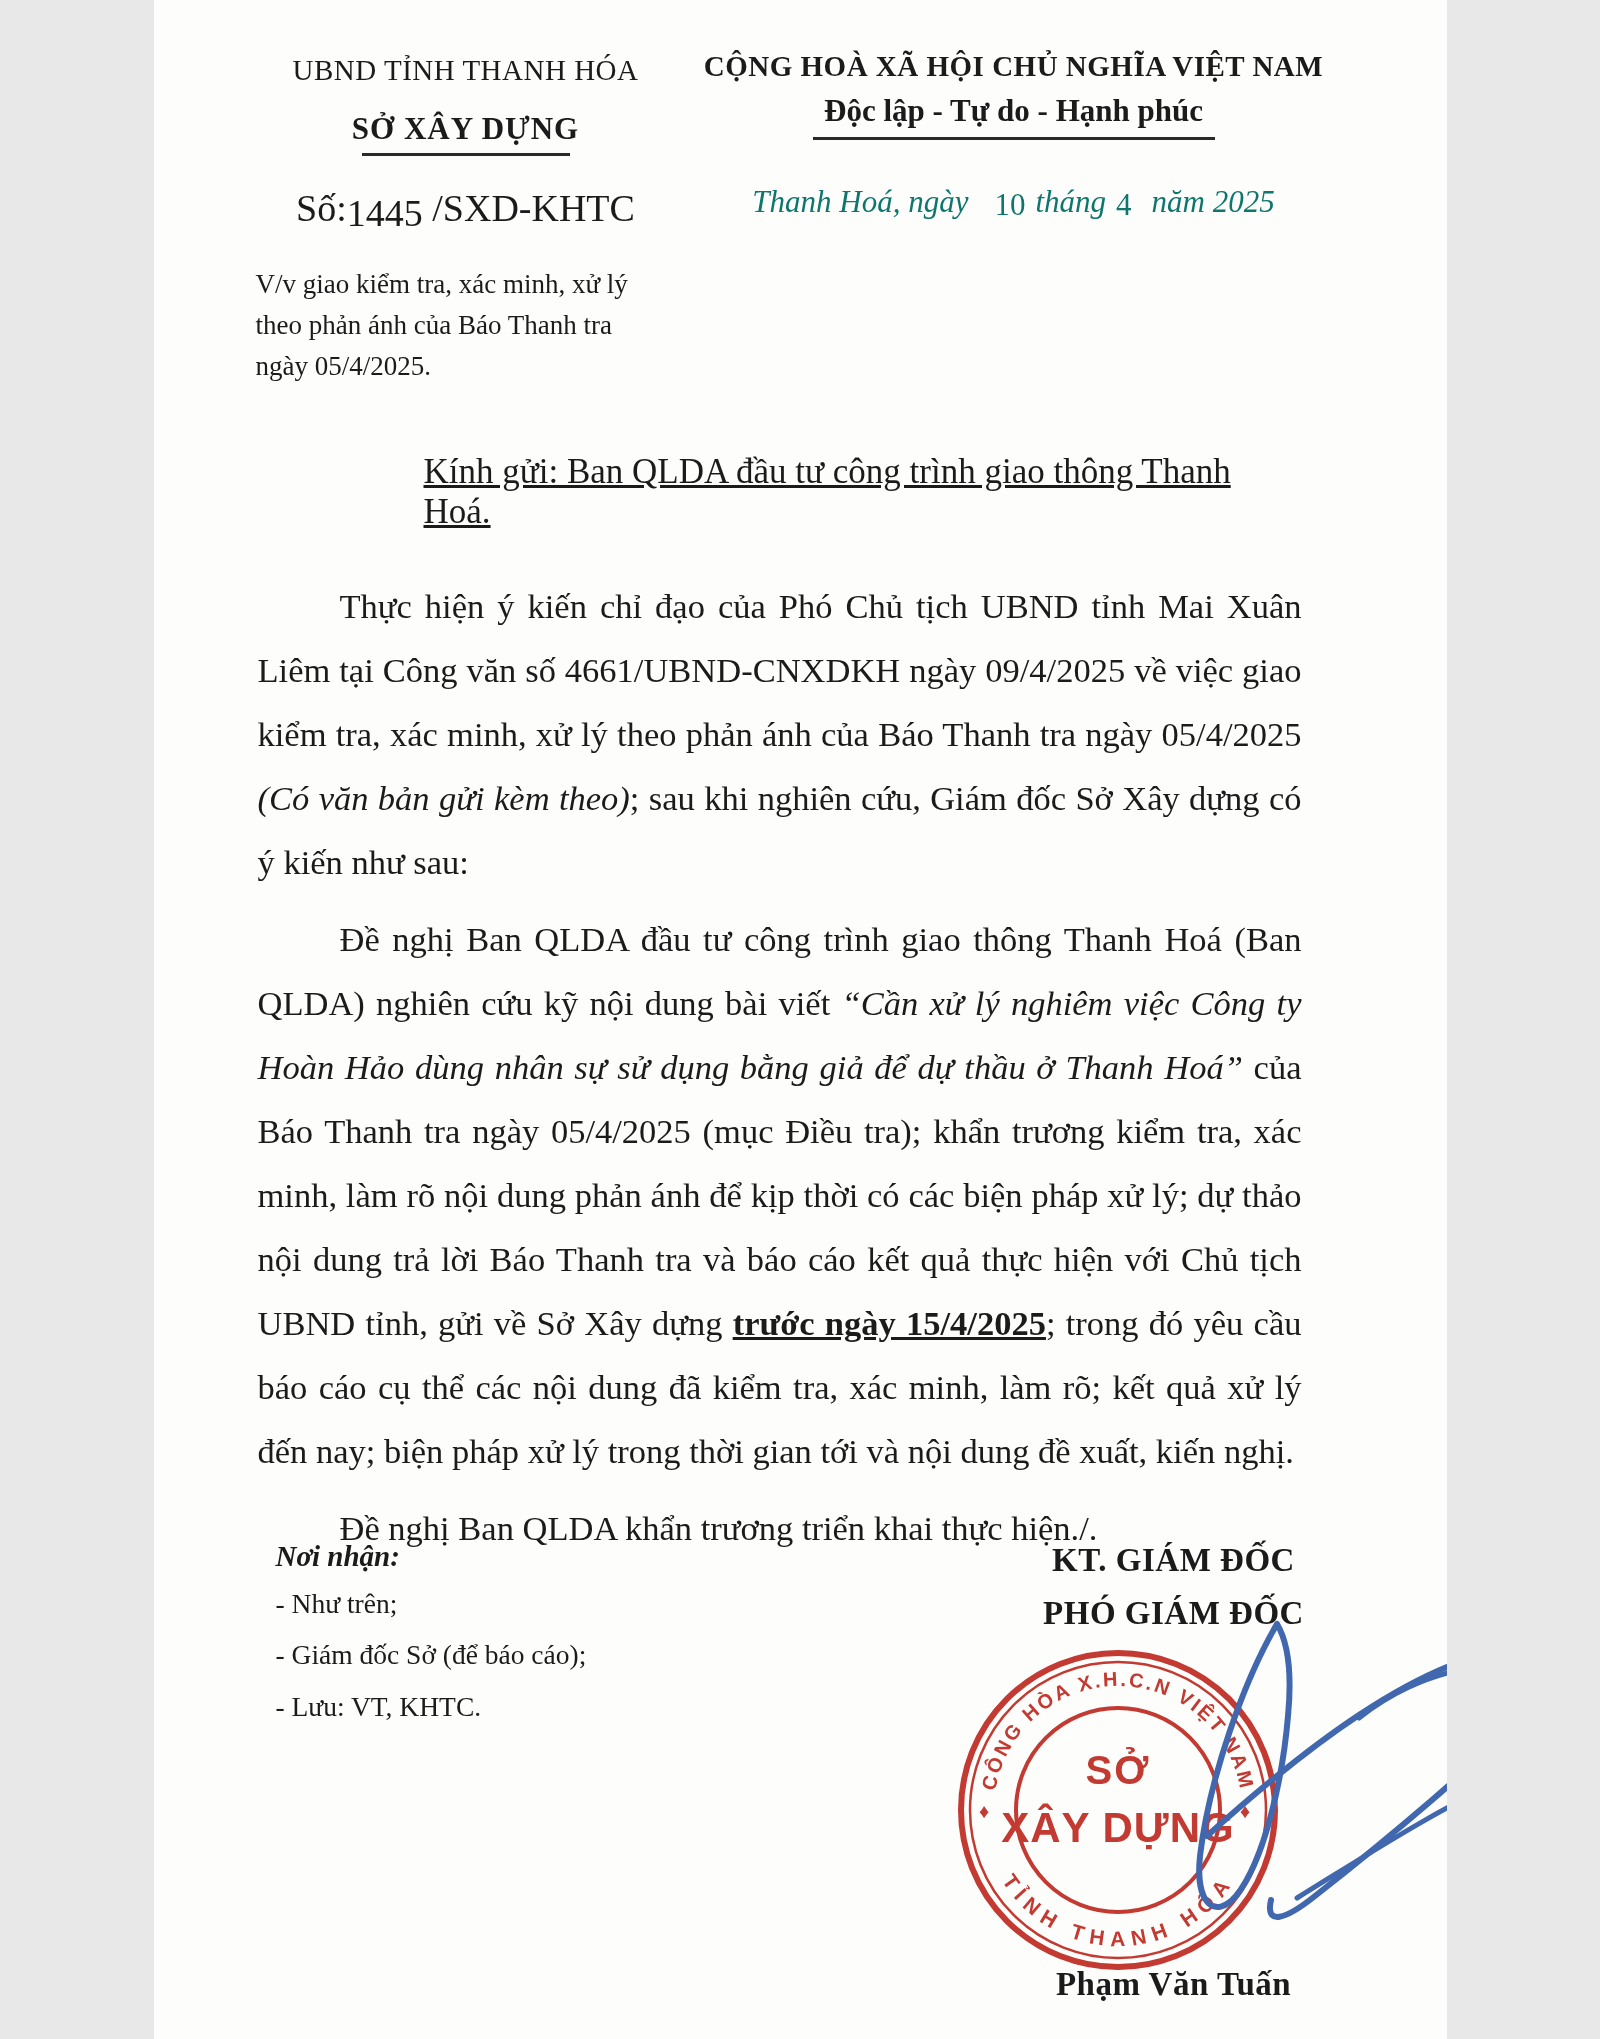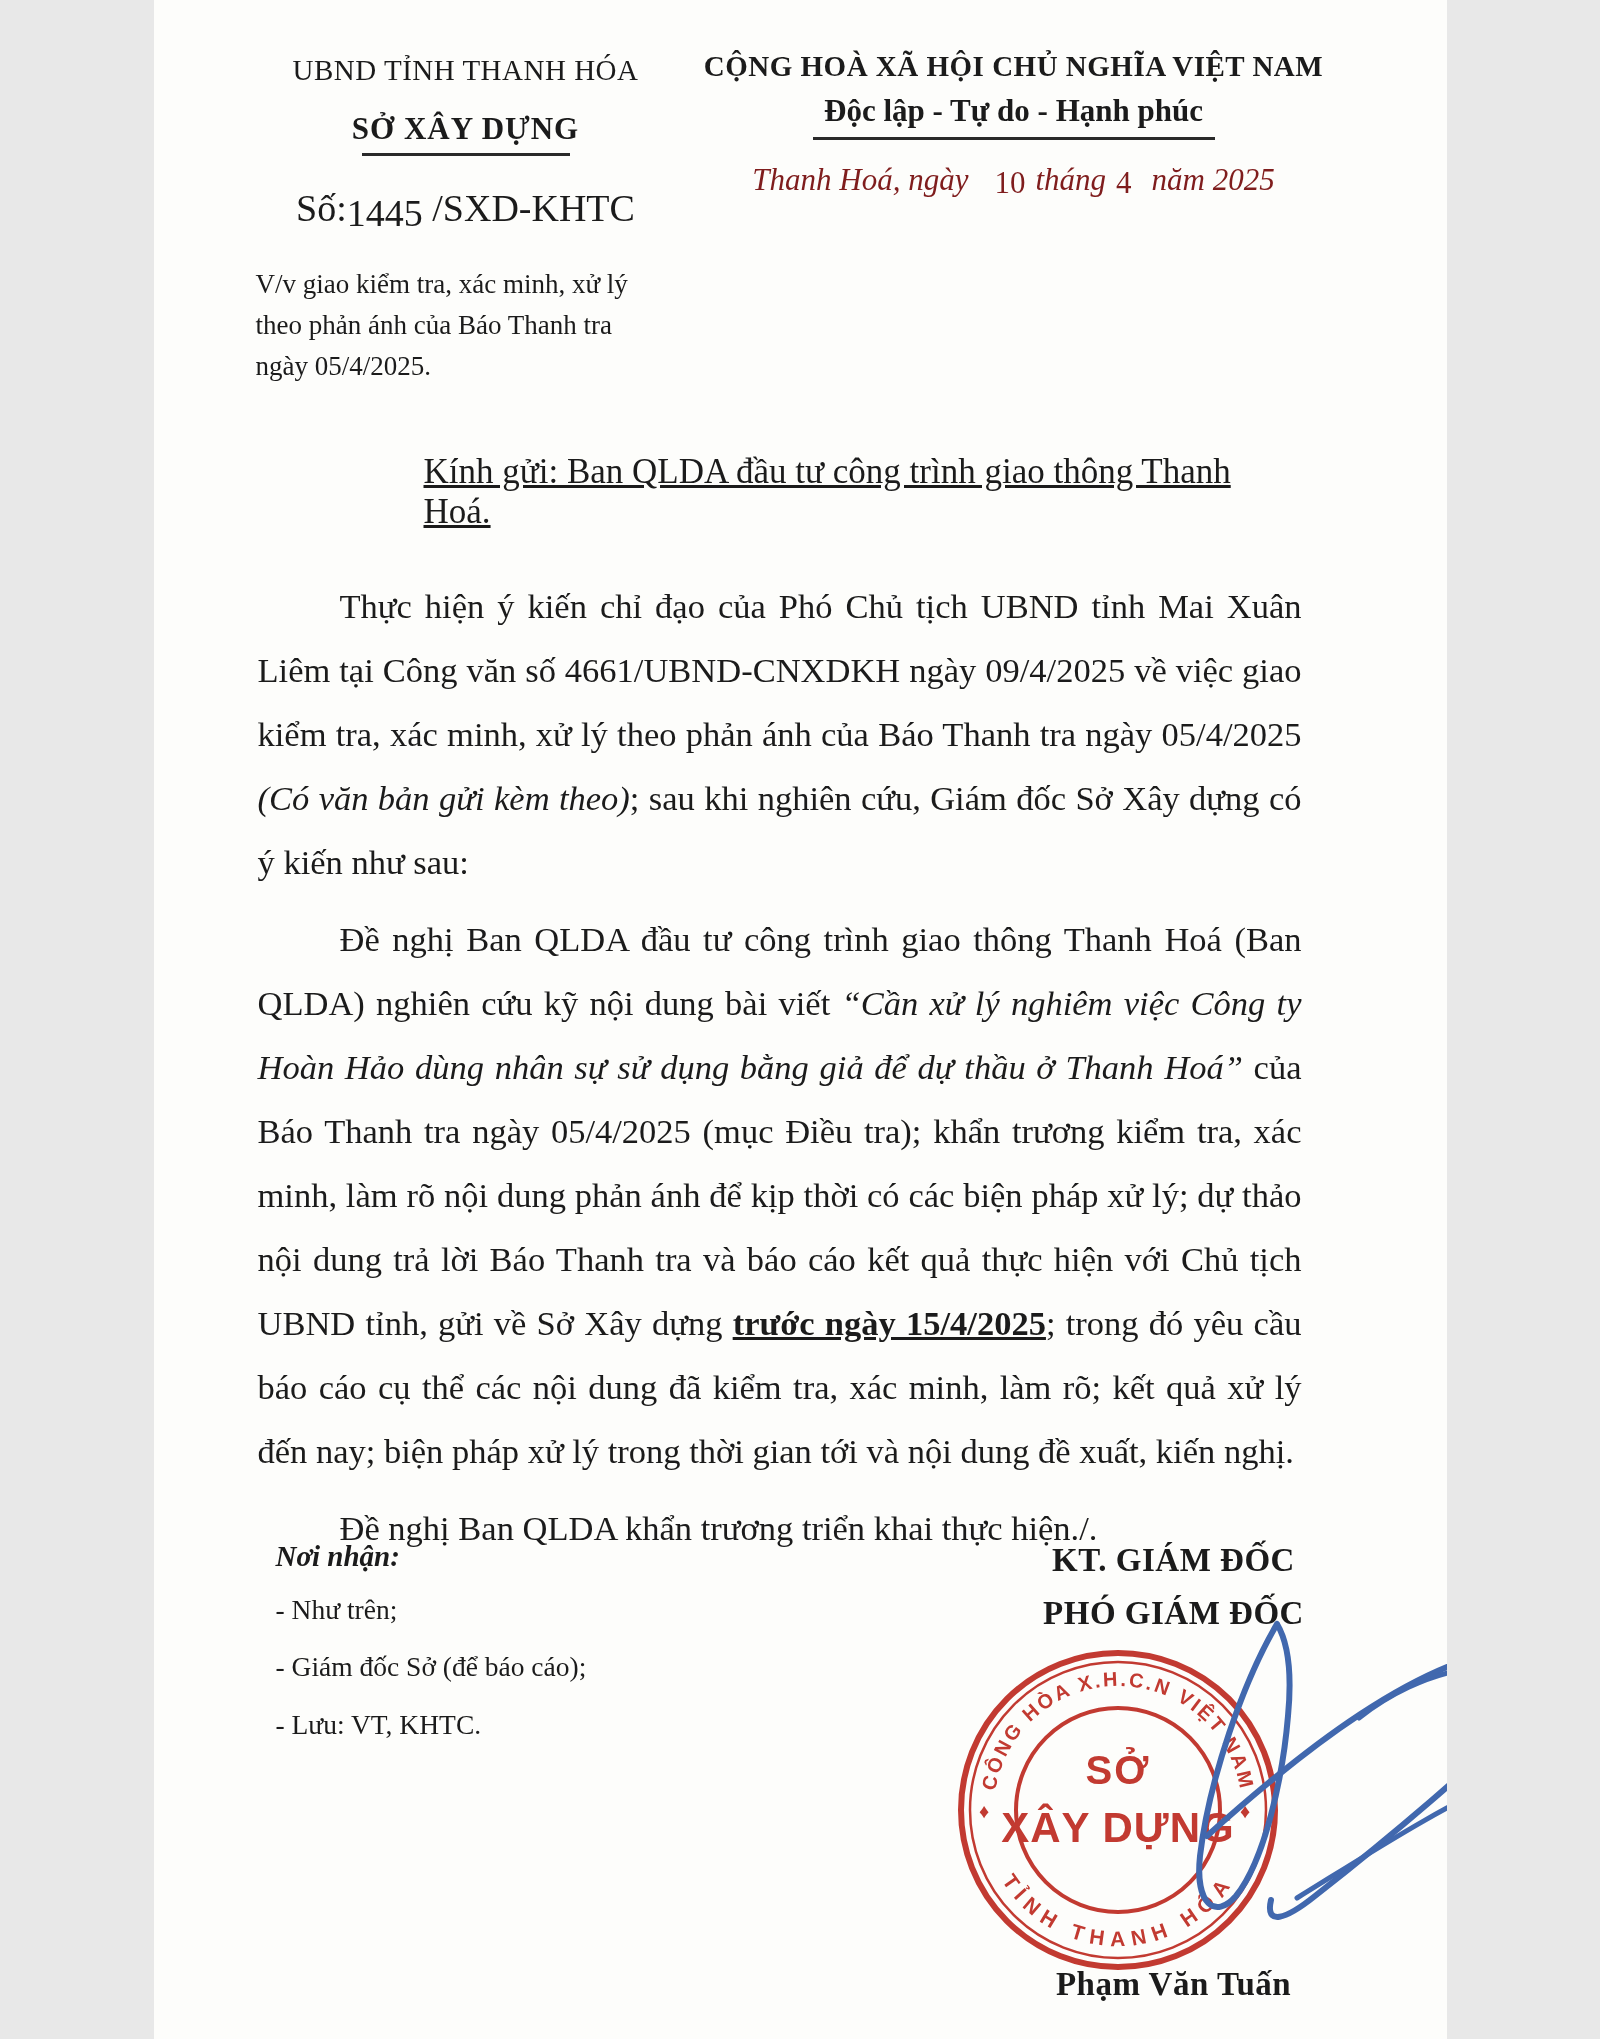--- a/index.html
+++ b/index.html
@@ -31,21 +31,21 @@
     padding-left: 10px; width: 420px;
   }
 
   .col-right {
     position: absolute; left: 528px; top: 50px; width: 664px;
     text-align: center;
   }
   .motto   { font-size: 29px; font-weight: bold; letter-spacing: 0.5px; }
   .slogan  { font-size: 31px; font-weight: bold; margin-top: 10px; }
   .slogan-rule { width: 402px; height: 0; border-bottom: 3px solid #2a2a2a; margin: 8px auto 0 auto; }
-  .dateline { font-size: 31px; font-style: italic; margin-top: 22px; color: #7f1d1d; }
+  .dateline { font-size: 31px; font-style: italic; margin-top: 44px; color: #0f766e; }
   .d-num { font-style: normal; padding: 0 10px; position: relative; top: 3px; }
   .d-num-first { margin-left: 16px; }
   .d-last { padding-left: 10px; }
 
   
   .salutation {
     position: absolute; left: 104px; top: 452px; width: 1040px;
     font-size: 35px; padding-left: 166px; text-decoration: underline;
   }
   .body-text {
@@ -55,21 +55,21 @@
     font-size: 34.5px; line-height: 64px; text-align: justify;
     text-indent: 82px; margin-bottom: 13px;
   }
   .para:last-child { text-align: left; }
   .r-it { font-style: italic; }
   .r-b  { font-weight: bold; text-decoration: underline; }
 
   
   .recipients { position: absolute; left: 122px; top: 1540px; width: 480px; }
   .recipients-label { font-size: 29px; font-weight: bold; font-style: italic; }
-  .recipient-item { font-size: 27.5px; line-height: 1.5; margin-top: 16px; font-family: Liberation Serif, serif; }
+  .recipient-item { font-size: 27.5px; line-height: 1.5; margin-top: 10px; font-family: Liberation Serif, serif; }
   .recipient-item:first-of-type { margin-top: 16px; }
 
   .signing-block { position: absolute; left: 740px; top: 1534px; width: 560px; text-align: center; }
   .signer-title { font-size: 33px; font-weight: bold; letter-spacing: 0.5px; line-height: 1.6; }
 
   .stamp-wrap { position: absolute; left: 798px; top: 1644px; width: 332px; height: 332px; }
   .stamp-arc-text { font-family: "Liberation Sans", "DejaVu Sans", sans-serif; font-weight: bold;
                     font-size: 20px; letter-spacing: 2.5px; fill: #c23a31; }
   .stamp-arc-text.bottom { font-size: 21px; letter-spacing: 7px; }
   .stamp-center { font-family: "Liberation Sans", "DejaVu Sans", sans-serif; font-weight: bold; fill: #c23a31; }

